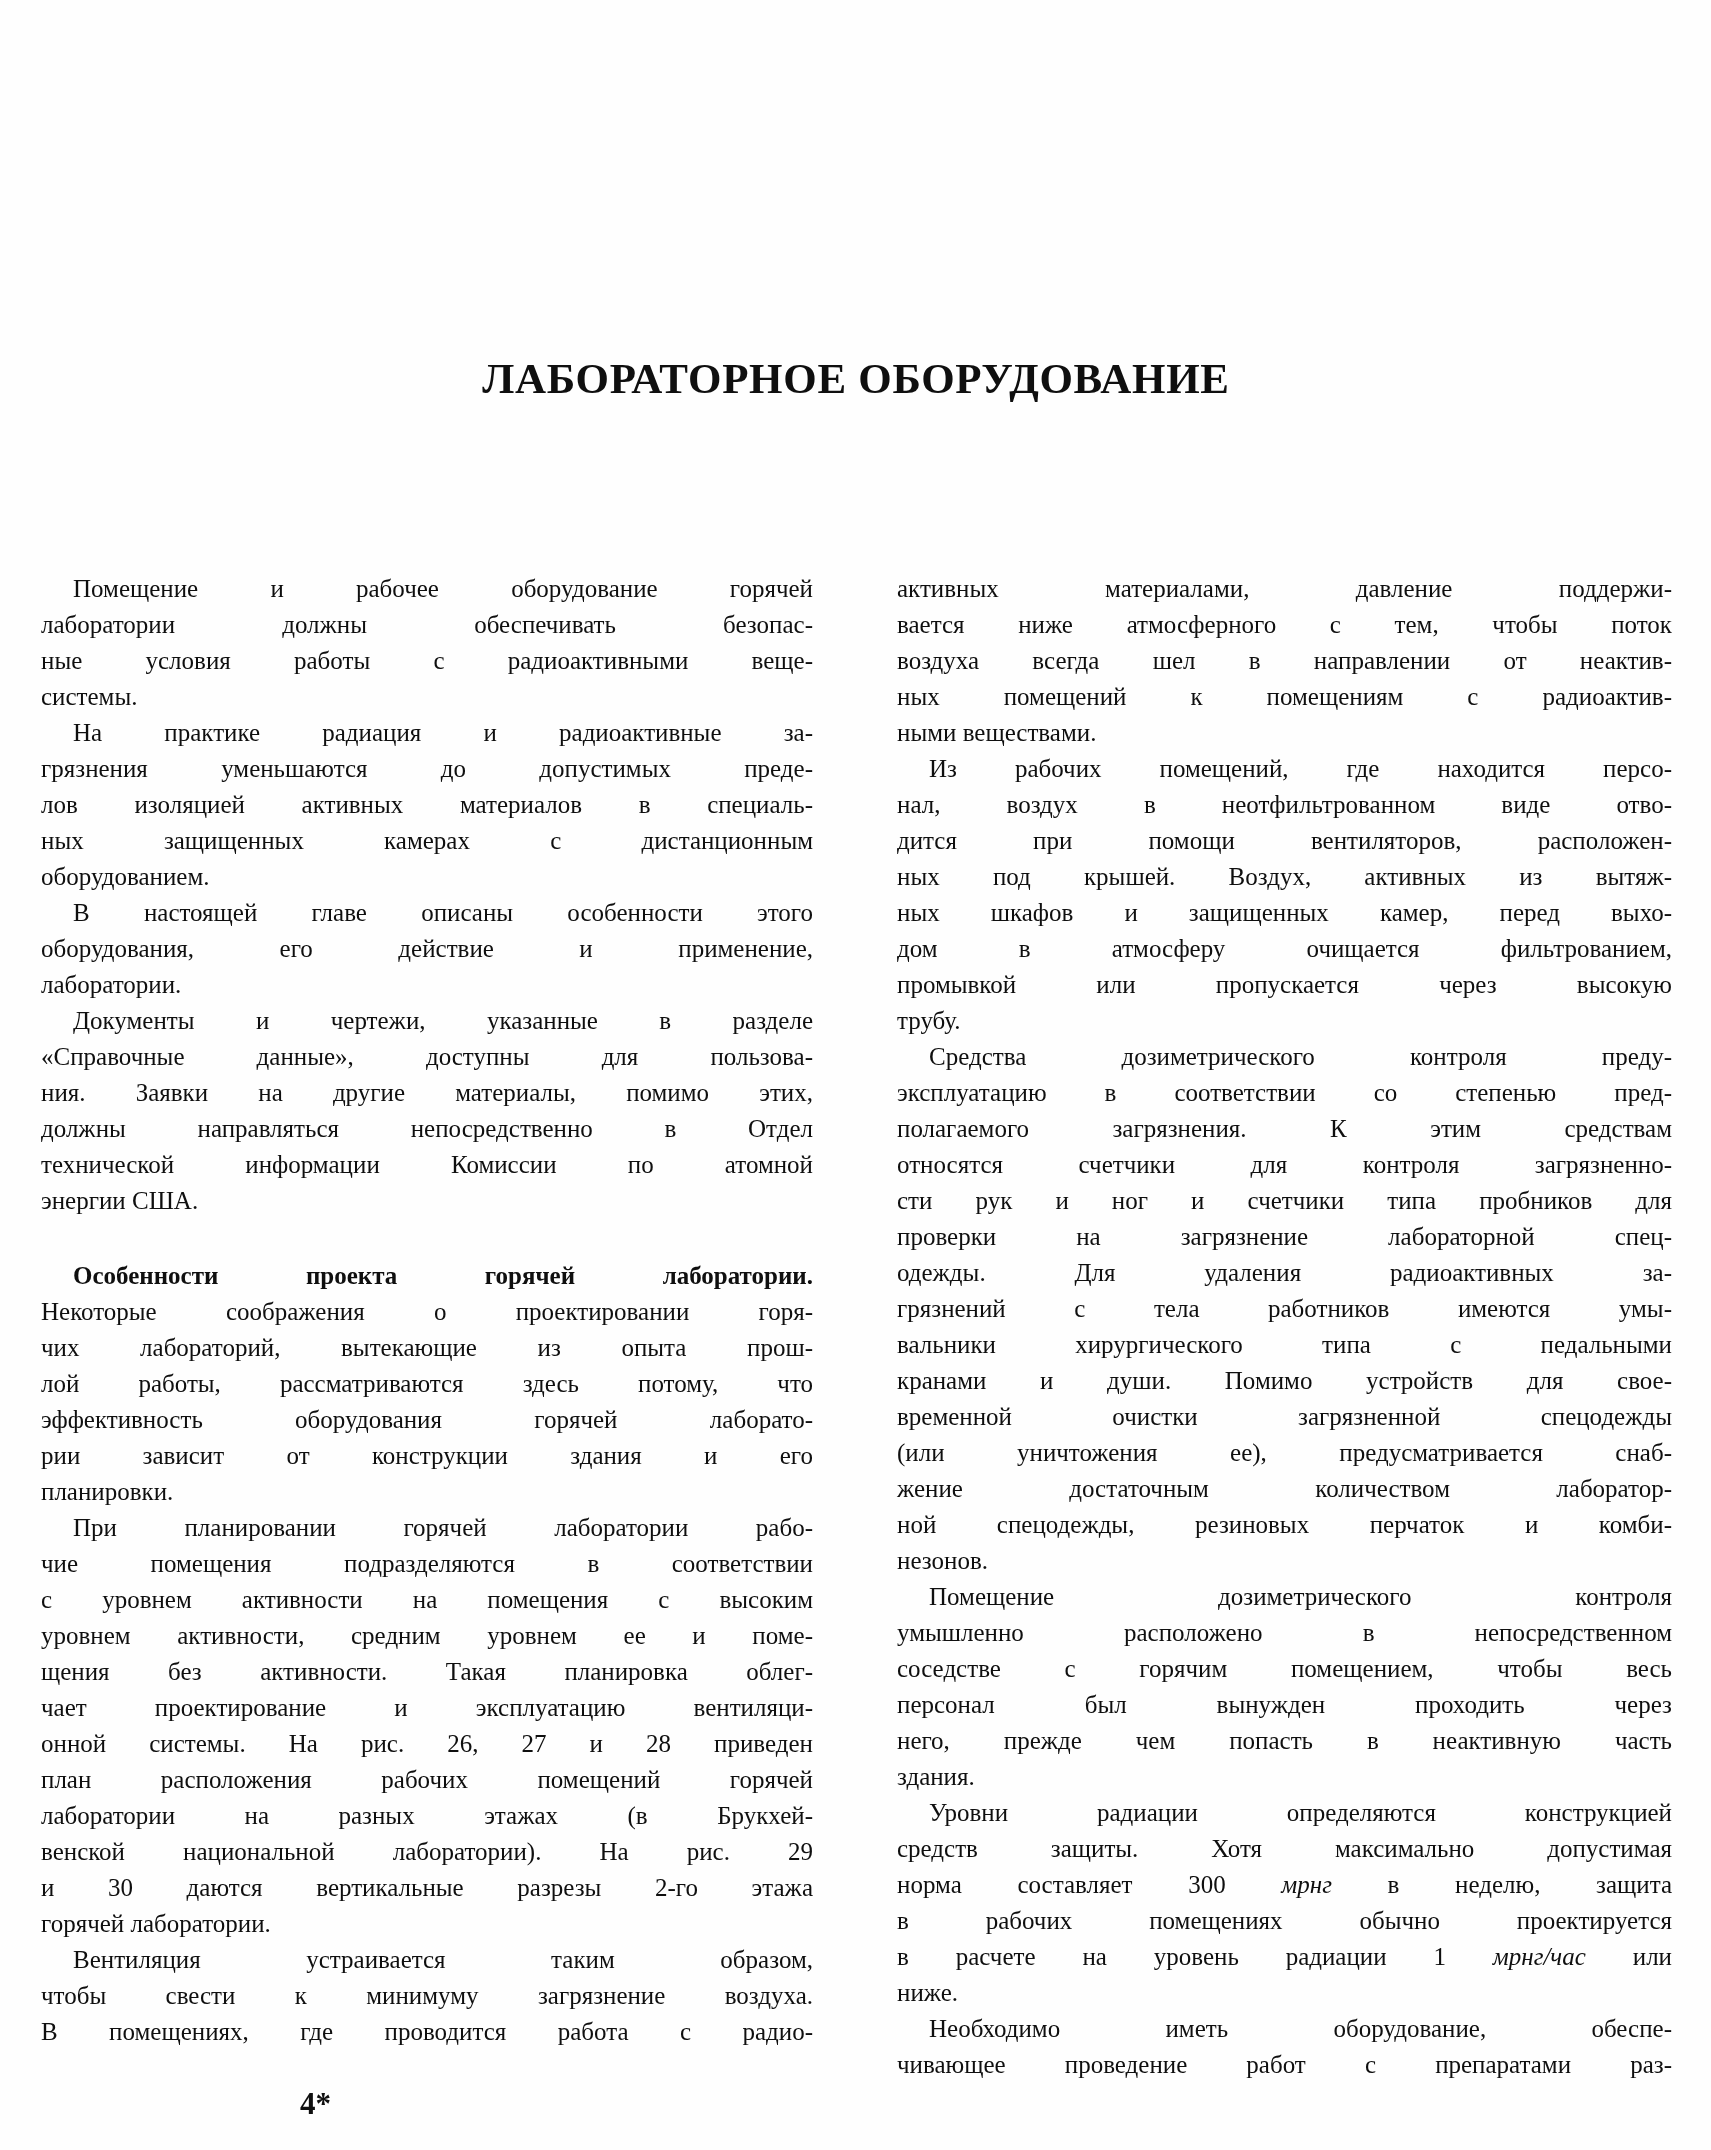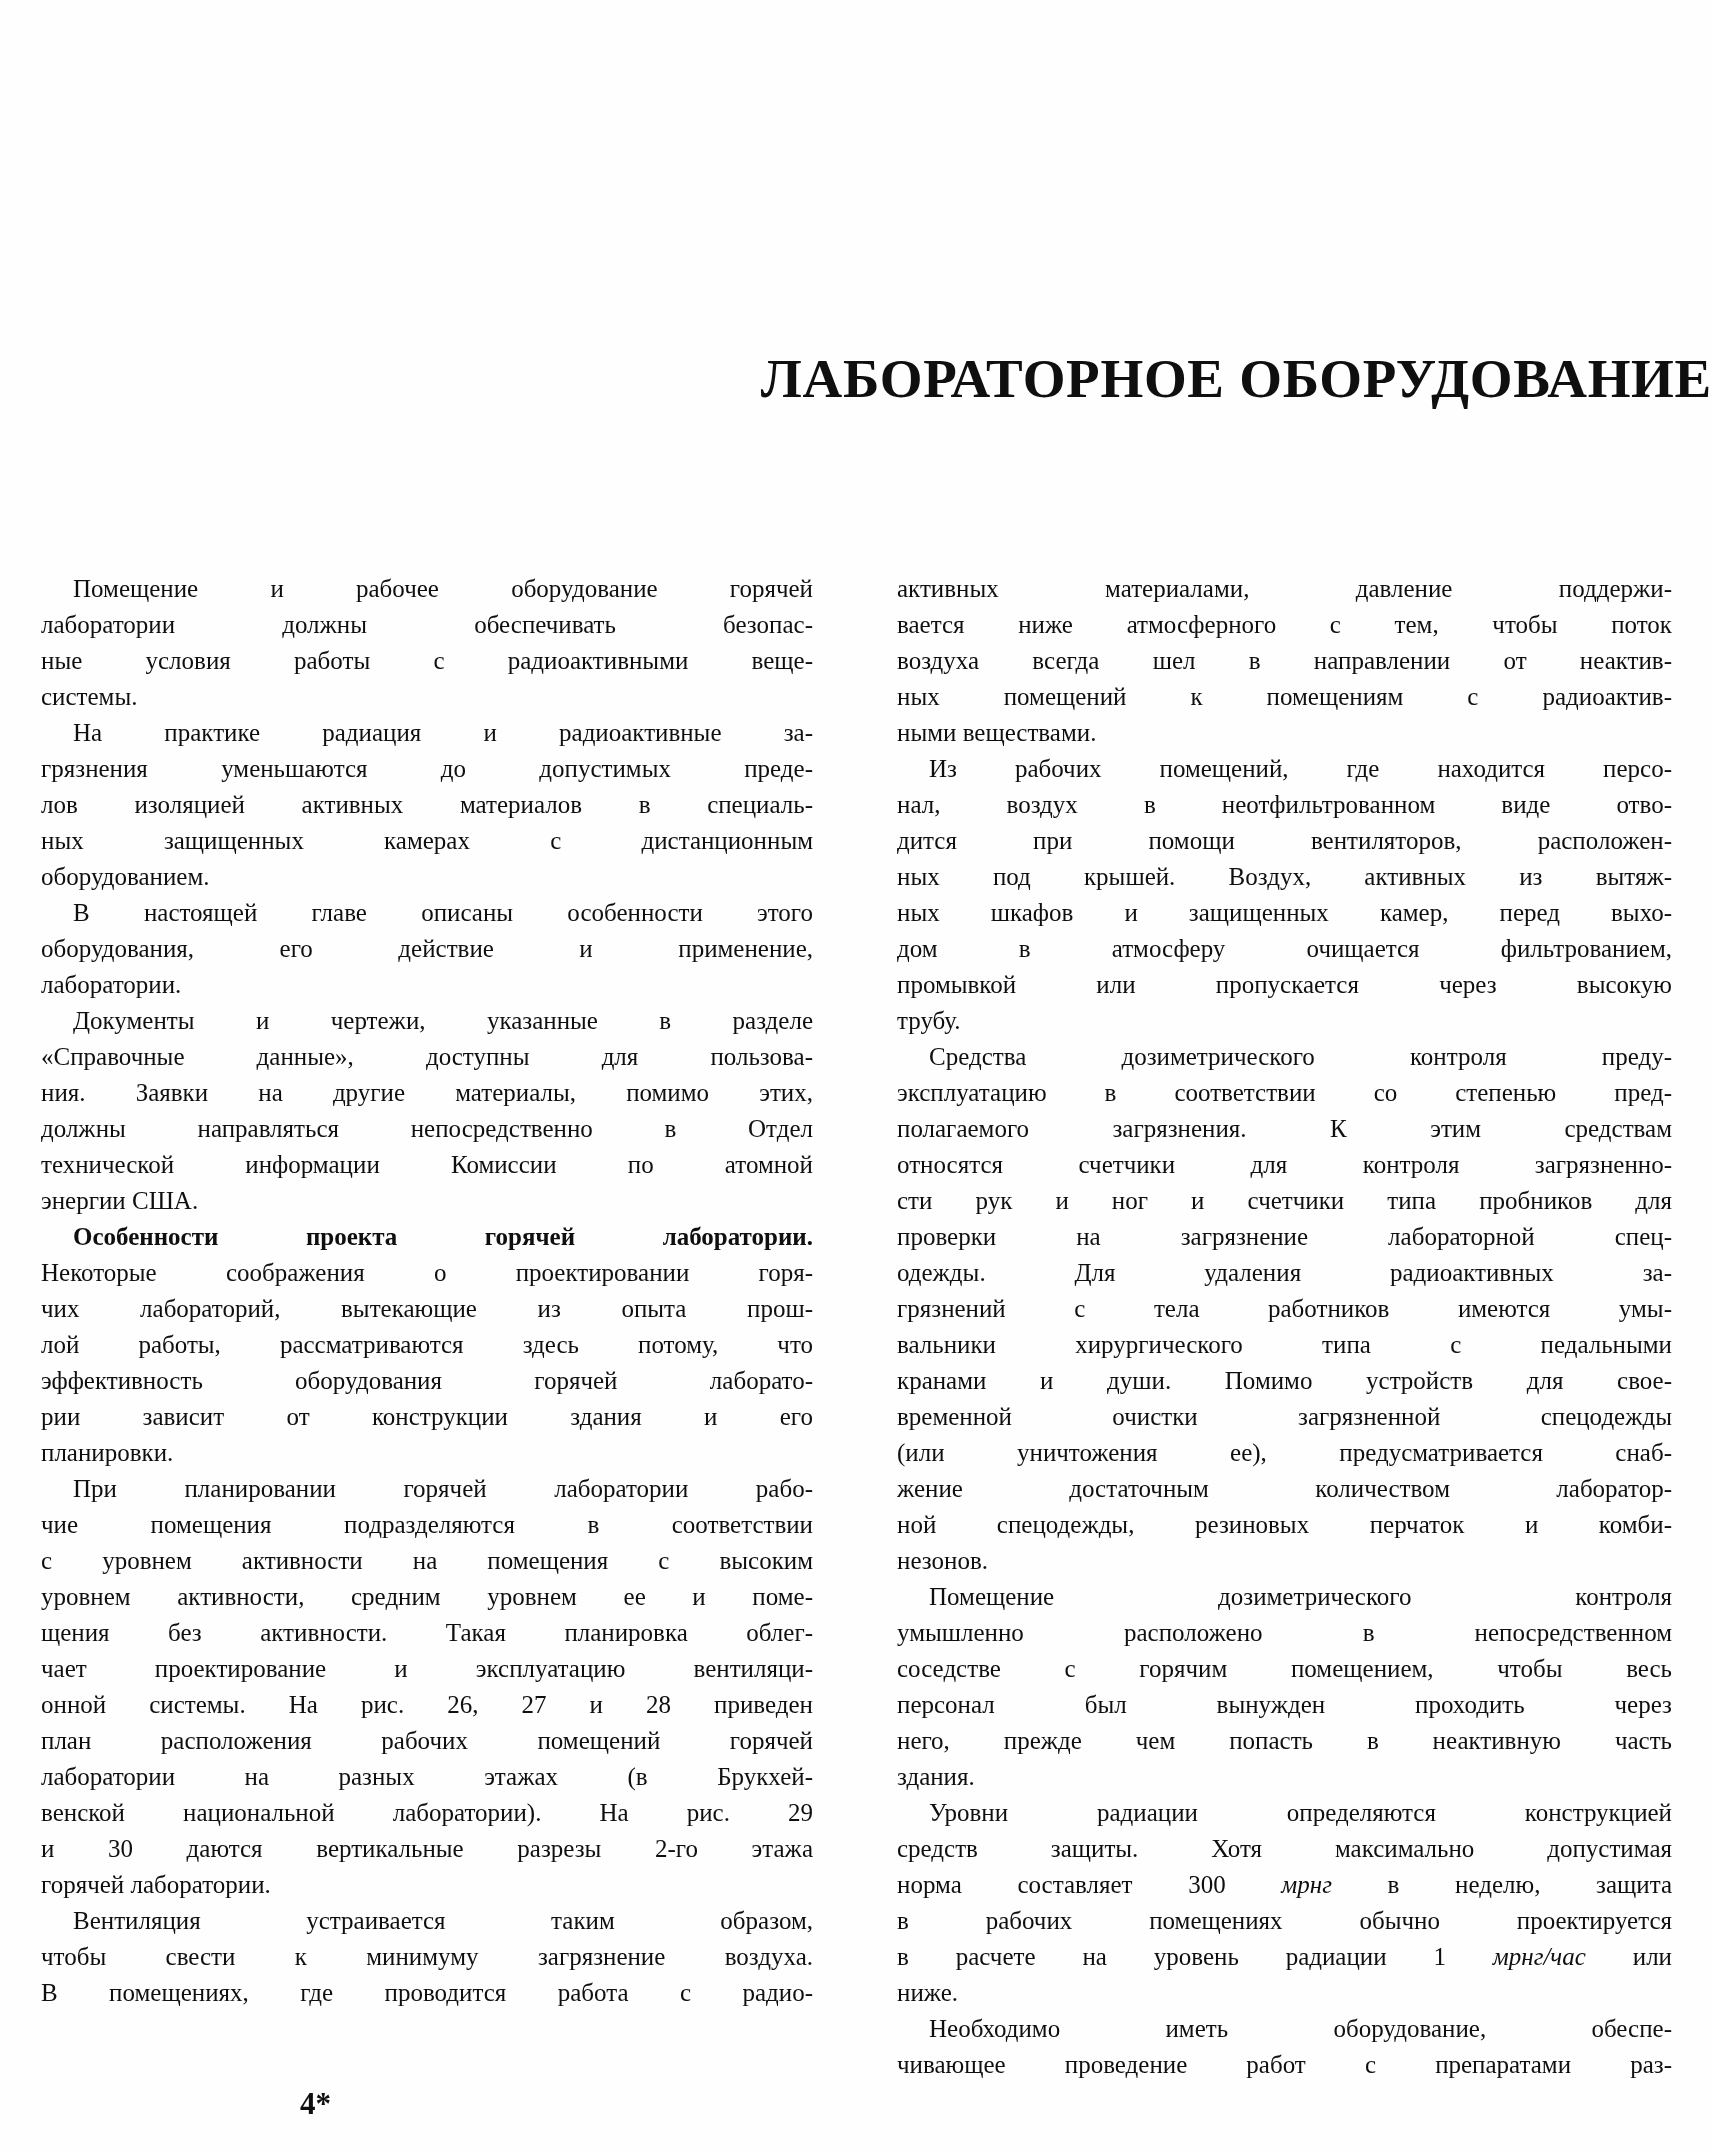--- a/index.html
+++ b/index.html
@@ -15,22 +15,22 @@
     position:absolute;inset:0;
     width:1712px;height:2151px;
     background:var(--paper);
     color:var(--ink);
     font-family:"Liberation Serif","DejaVu Serif",serif;
     overflow:hidden;
   }
   .chapter-title{
     position:absolute;
     top:354px;left:0;width:1712px;
-    text-align:right;
-    font-size:55px;
+    text-align:center;
+    font-size:43px;
     font-weight:bold;
     line-height:50px;
     letter-spacing:0.7px;
     white-space:nowrap;
   }
   .col{
     position:absolute;
     top:571px;
     font-size:25px;
     line-height:36px;
@@ -40,21 +40,21 @@
   .line{
     height:36px;
     text-align:left;
   }
   .line.j{
     text-align:justify;
     text-align-last:justify;
   }
   .line.ind{ text-indent:32px; }
   .line.b{ font-weight:bold; }
-  .line.gap{ }
+  .line.gap{ margin-top:39px; }
   .it{ font-style:italic; }
   .footer-mark{
     position:absolute;
     left:300px;top:2086px;
     font-size:31px;
     font-weight:bold;
     line-height:36px;
   }
 </style>
 </head>

